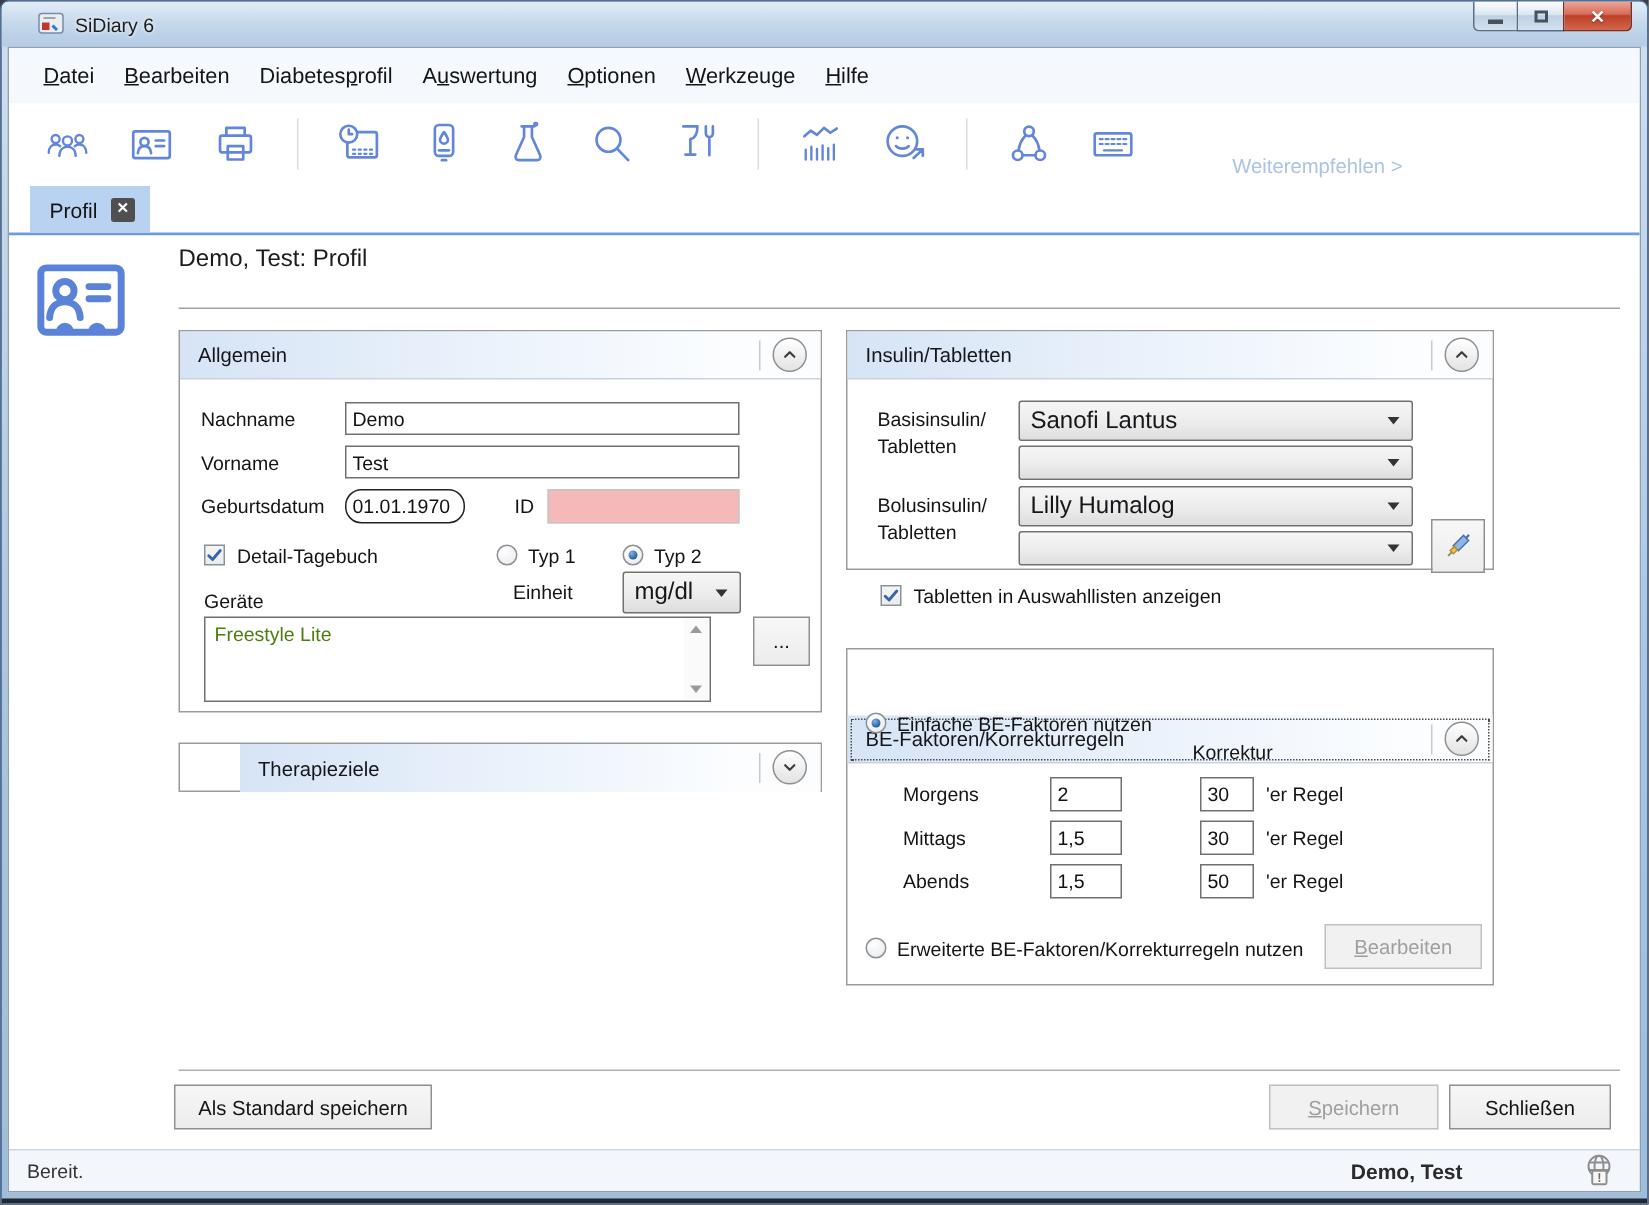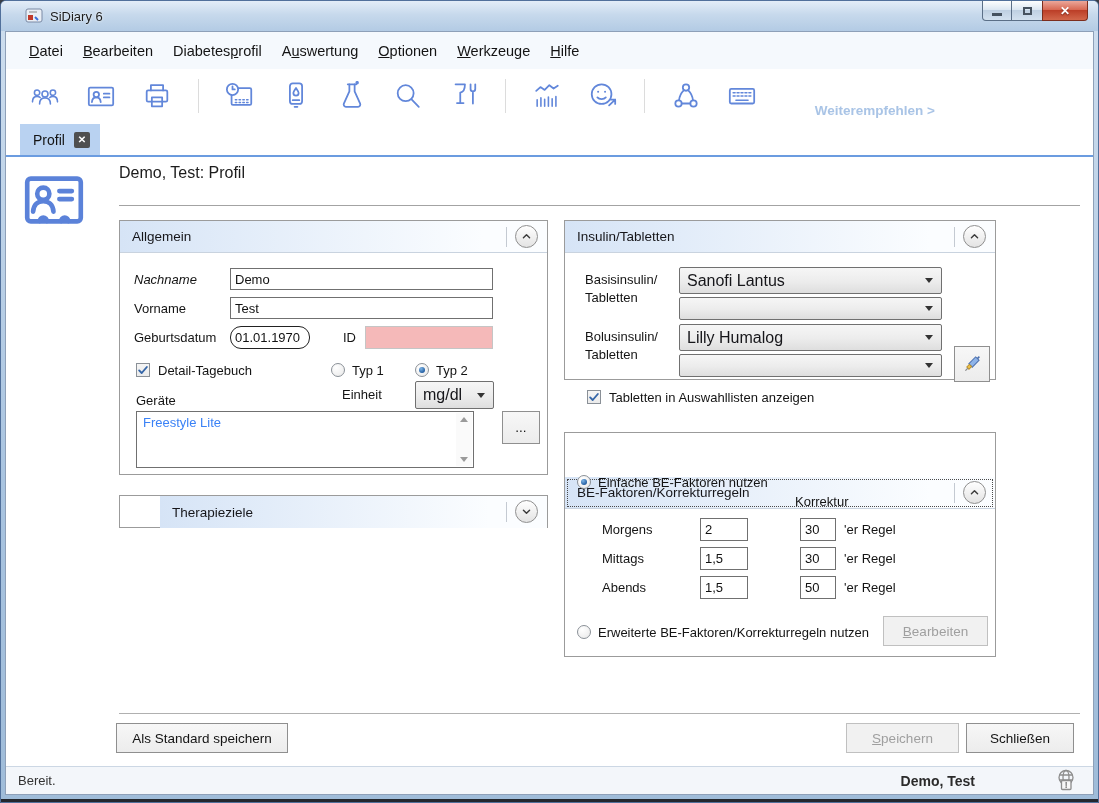--- a/index.html
+++ b/index.html
@@ -31,21 +31,21 @@
     background:#fff; border:1px solid #8ea0b8; display:flex; flex-direction:column; }
 
   .menubar { height:37px; background:#f5f9fd; display:flex; align-items:center; padding-left:13px; }
   .menu-item { font-size:14.5px; color:#141414; padding:0 10px; cursor:default; }
   .menu-item u { text-decoration:underline; }
 
   .toolbar { height:53px; background:#fff; display:flex; align-items:center; padding-left:24px; gap:26px; position:relative; }
   .tb-icon { width:30px; height:30px; color:#6287da; display:flex; }
   .tb-icon svg { width:30px; height:30px; stroke:currentColor; fill:none; stroke-width:1.9; stroke-linecap:round; stroke-linejoin:round; }
   .tb-sep { width:1px; height:34px; background:#dcdcdc; }
-  .promo-link { position:absolute; right:158px; bottom:4px; color:#a9c4e6; font-weight:bold; font-size:13.5px; }
+  .promo-link { position:absolute; right:158px; bottom:4px; color:#a9c4e6; font-weight:normal; font-size:13.5px; }
 
   .tabstrip { height:35px; background:#fff; border-bottom:2px solid #6b9ce0; display:flex; align-items:flex-end; padding-left:14px; }
   .tab { height:31px; background:#b9d2f1; display:flex; align-items:center; gap:9px; padding:0 10px 0 13px; font-size:14px; color:#141414; }
   .tab-close { width:16px; height:16px; background:#4f4f4f; border-radius:2px; color:#fff; font-size:10px; font-weight:bold;
     display:flex; align-items:center; justify-content:center; line-height:1; }
 
   .content { position:relative; flex:1; background:#fff; }
   .big-profile-icon { position:absolute; left:17px; top:18px; color:#5b82d9; }
   .big-profile-icon svg { stroke:currentColor; fill:none; stroke-width:2.6; stroke-linecap:round; stroke-linejoin:round; }
   .page-heading { position:absolute; left:113px; top:7px; font-size:16px; color:#1c1c1c; }
@@ -78,21 +78,21 @@
   .radio .dot { position:absolute; left:3px; top:3px; width:6px; height:6px; border-radius:50%;
     background:radial-gradient(circle at 35% 30%, #7db4e6, #1f5a9e 75%); }
 
   .combo { position:absolute; border:1px solid #707070; border-radius:2px;
     background:linear-gradient(#f6f6f6, #ececec 55%, #dedede); display:flex; align-items:center; padding-left:7px; }
   .combo .c-val { font-size:16px; color:#16161a; white-space:nowrap; overflow:hidden; }
   .combo .c-arrow { margin-left:auto; margin-right:8px; width:0; height:0;
     border-left:4px solid transparent; border-right:4px solid transparent; border-top:5px solid #333; }
 
   .listbox { position:absolute; border:1px solid #707070; background:#fff; }
-  .listbox .lb-item { font-size:13px; color:#3b82f6; padding:3px 6px; }
+  .listbox .lb-item { font-size:13px; color:#4d7c0f; padding:3px 6px; }
   .lb-scroll { position:absolute; top:1px; bottom:1px; right:1px; width:16px; display:flex; flex-direction:column;
     justify-content:space-between; align-items:center; padding:4px 0; background:#fafafa; }
   .arr-up { width:0; height:0; border-left:4px solid transparent; border-right:4px solid transparent; border-bottom:5px solid #9a9a9a; }
   .arr-dn { width:0; height:0; border-left:4px solid transparent; border-right:4px solid transparent; border-top:5px solid #9a9a9a; }
 
   .btn { position:absolute; border:1px solid #8f8f8f; background:linear-gradient(#f7f7f7,#ececec);
     font-size:13.5px; color:#141414; display:flex; align-items:center; justify-content:center;
     font-family:"Liberation Sans", sans-serif; }
   .btn.disabled { color:#9f9f9f; border-color:#c0c0c0; background:#f1f1f1; }
   .btn u { text-decoration:underline; }
@@ -264,21 +264,21 @@
       <div class="group" style="left:113px; top:63px; width:429px; height:255px;">
         <div class="group-header">
           <span>Allgemein</span>
           <span class="hdr-sep"></span>
           <span class="chev-btn">
               <svg viewBox="0 0 22 22">
                 <path d="M6.5,13 L11,8.5 L15.5,13"></path>
               </svg>
             </span>
         </div>
-        <span class="lbl" style="left:14px; top:51px;font-style:italic;">Nachname</span>
+        <span class="lbl" style="left:14px; top:51px;">Nachname</span>
         <input class="tbox" style="left: 110px; top: 47px; width: 263px; height: 22px;" value="Demo">
         <span class="lbl" style="left:14px; top:80px;">Vorname</span>
         <input class="tbox" style="left: 110px; top: 76px; width: 263px; height: 22px;" value="Test">
         <span class="lbl" style="left:14px; top:109px;">Geburtsdatum</span>
         <input class="tbox dark" style="left: 110px; top: 105px; width: 80px; height: 23px; border-radius: 11px;" value="01.01.1970">
         <span class="lbl" style="left:223px; top:109px;">ID</span>
         <input class="tbox pink" style="left: 245px; top: 105px; width: 128px; height: 23px;" value="">
         <span class="checkbox" style="left:16px; top:142px;">
             <svg viewBox="0 0 14 14">
               <path d="M2.5,7.5 L5.5,10.5 L11.5,3.5"></path>

